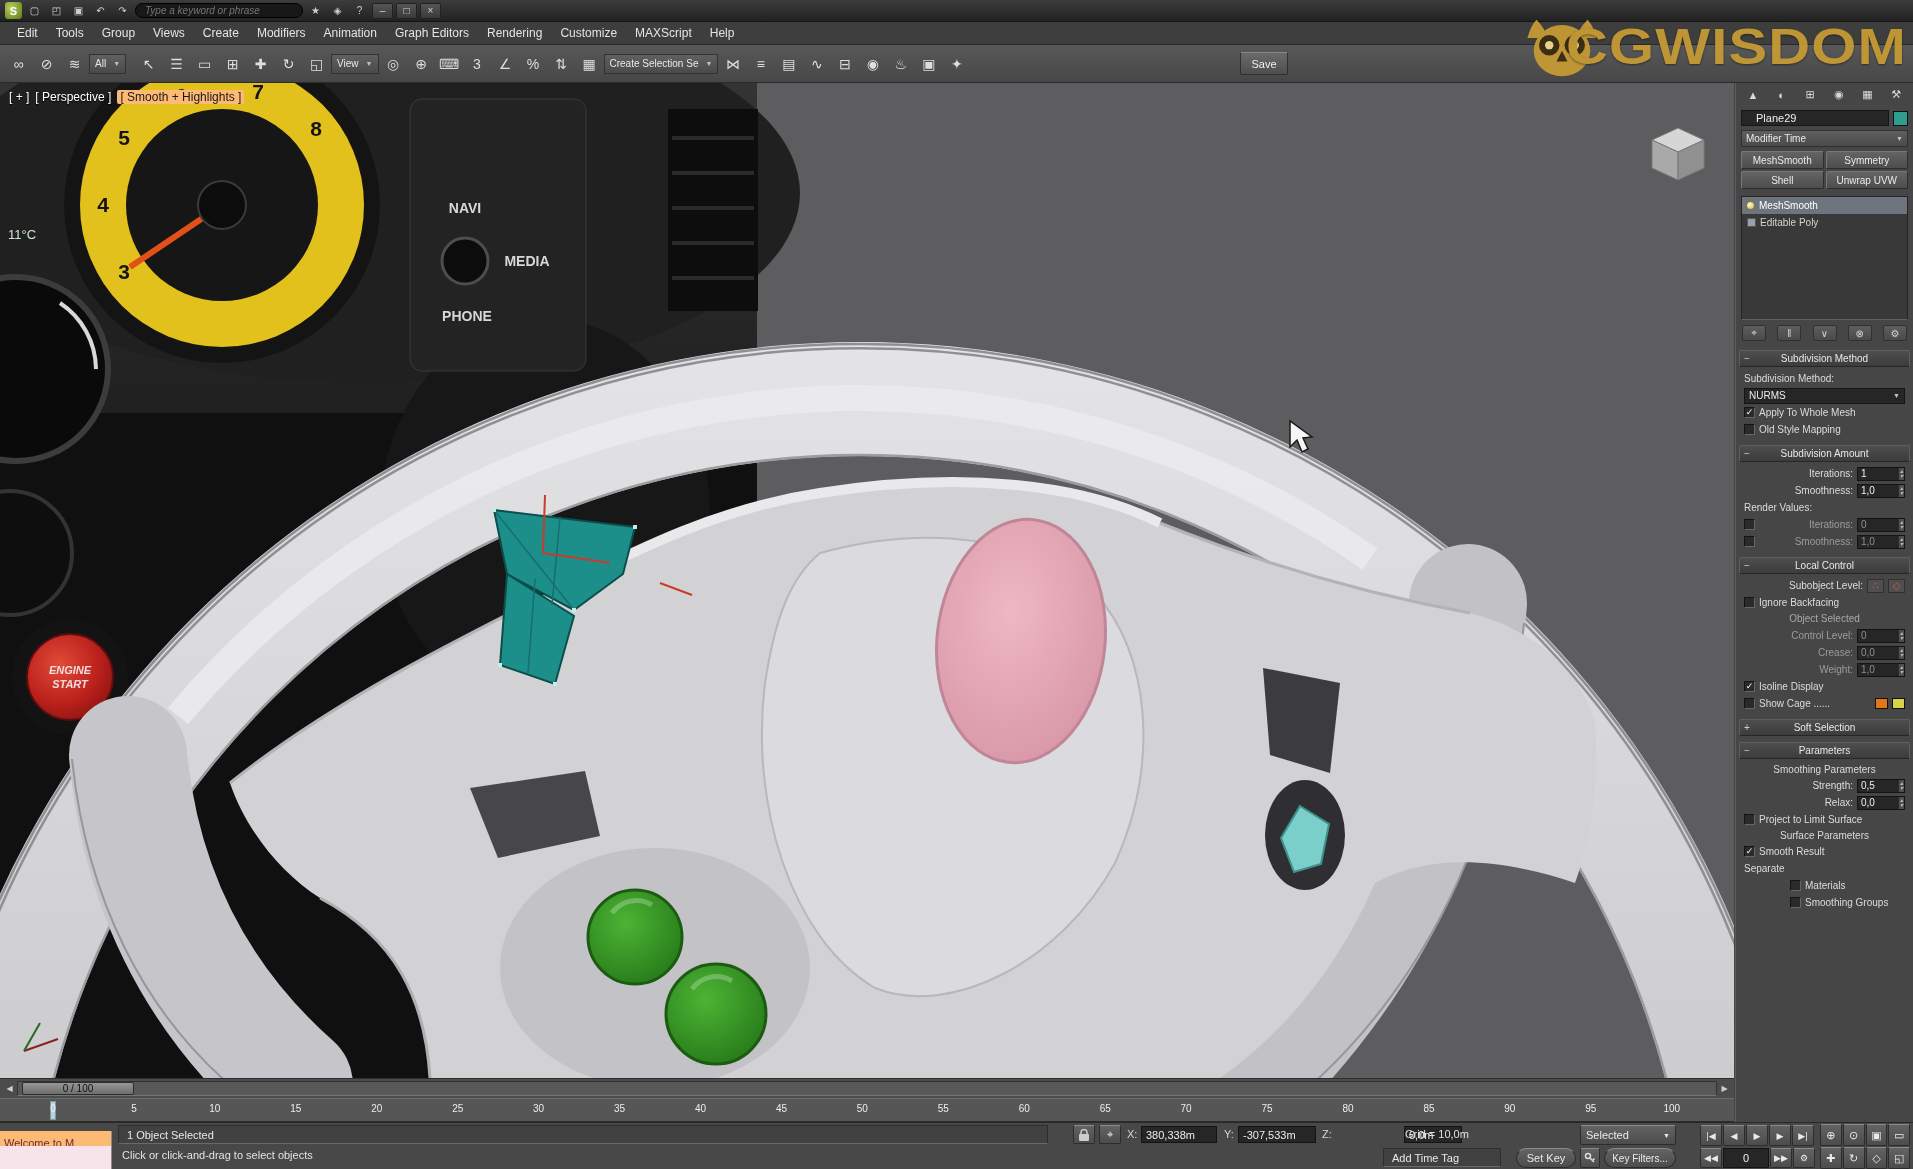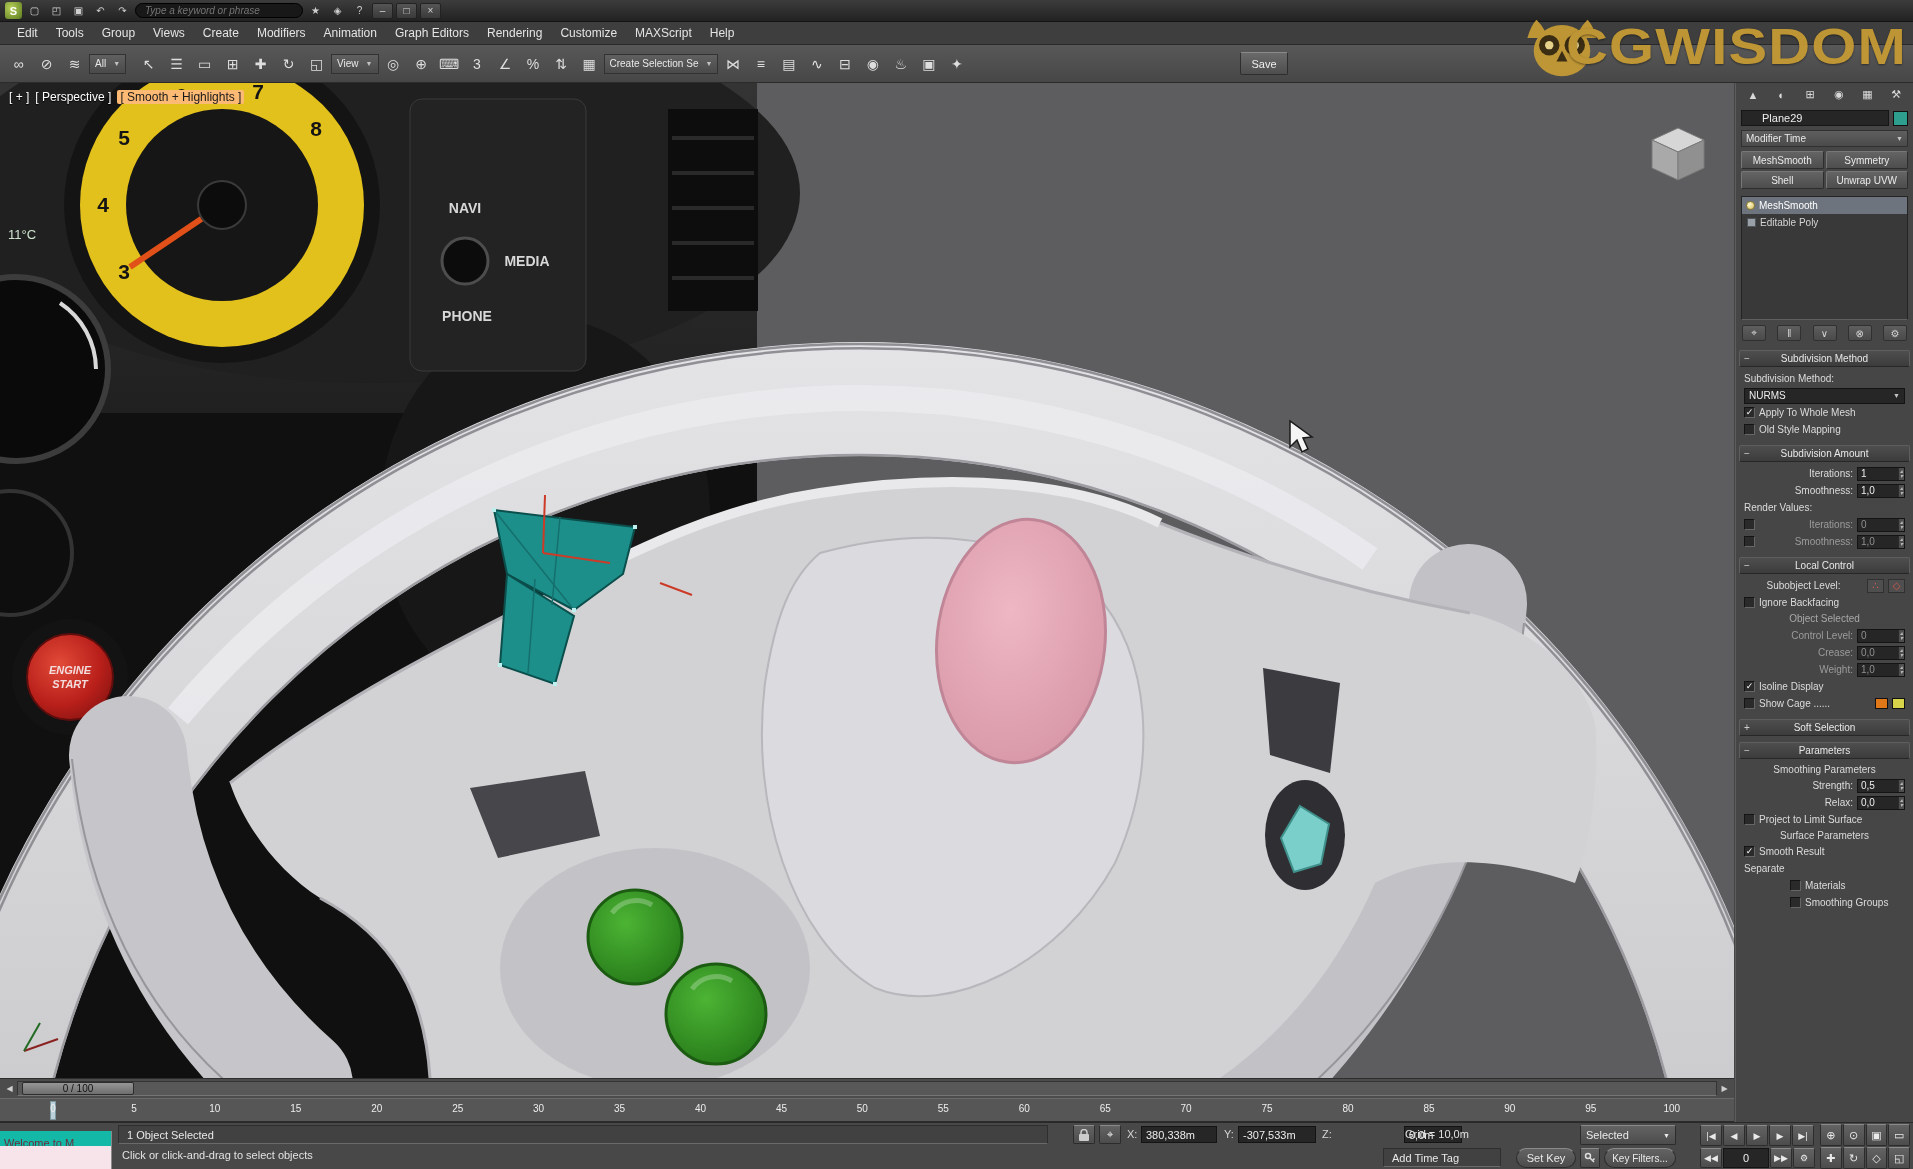--- a/index.html
+++ b/index.html
@@ -70,21 +70,21 @@
     background:#bcd2da; border:1px solid #7e98a2; }
 
   
   .panel { position:absolute; top:83px; left:1735px; width:178px; height:1039px;
     background:#464646; border-left:1px solid #5d5d5d; font-size:10px; overflow:hidden; }
   .tabs { display:flex; align-items:center; height:23px; padding:2px 3px; gap:1px; }
   .tab { flex:1; height:19px; display:flex; align-items:center; justify-content:center;
     font-size:11px; color:#d9d9d9; border:1px solid transparent; border-radius:2px; }
   .objrow { display:flex; align-items:center; gap:4px; padding:4px 5px 2px; }
   .objfield { flex:1; height:16px; background:#262626; border:1px solid #161616; color:#eee;
-    font-size:11px; padding:0 20px; display:flex; align-items:center; }
+    font-size:11px; padding:0 14px; display:flex; align-items:center; }
   .swatch { width:15px; height:15px; background:#2e9e8e; border:1px solid #101010; }
   .modlist { margin:2px 5px 4px; height:17px; background:linear-gradient(#5f5f5f,#4a4a4a);
     border:1px solid #303030; display:flex; align-items:center; padding:0 4px; color:#e8e8e8; }
   .modlist .da, .ndd-arrow { margin-left:auto; font-size:7px; color:#c2c2c2; }
   .modbtns { display:grid; grid-template-columns:1fr 1fr; gap:2px; padding:0 5px; }
   .pbtn { height:18px; background:linear-gradient(#646464,#4d4d4d); border:1px solid #777;
     border-right-color:#2d2d2d; border-bottom-color:#2d2d2d; color:#eaeaea; font-size:10px;
     display:flex; align-items:center; justify-content:center; border-radius:2px; white-space:nowrap; }
   .stackbox { margin:7px 5px 2px; height:124px; background:#393939; border:1px solid #242424; border-bottom-color:#606060; }
   .stack-row { height:17px; display:flex; align-items:center; gap:4px; padding:0 4px; color:#d4d4d4; }
@@ -117,21 +117,21 @@
   .subhdr { text-align:center; color:#dadada; height:15px; line-height:15px; }
   .redico { width:17px; height:14px; display:flex; align-items:center; justify-content:center;
     color:#d4584a; font-size:10px; background:#4f4f4f; border:1px solid #303030; }
   .cagesw { width:13px; height:11px; border:1px solid #111; flex:none; }
   .indent { margin-left:46px; }
 
   
   .statusbar { position:absolute; top:1122px; left:0; right:0; height:47px; background:#484848;
     border-top:1px solid #292929; font-size:11px; }
   .statusbar .abs { position:absolute; }
-  .listener1 { left:0; top:8px; width:112px; height:23px; background:#14b8a6; color:#6a2e3e;
+  .listener1 { left:0; top:8px; width:112px; height:23px; background:#fdba74; color:#6a2e3e;
     display:flex; align-items:center; padding:8px 4px; border-right:1px solid #8a8a8a; white-space:nowrap; overflow:hidden; }
   .listener2 { left:0; top:23px; width:112px; height:24px; background:#f7e3ea; border-right:1px solid #8a8a8a; }
   .sunken { background:#414141; border:1px solid #2e2e2e; border-bottom-color:#6a6a6a; display:flex; align-items:center; padding:0 8px; color:#e8e8e8; }
   .sbbtn { background:linear-gradient(#636363,#4c4c4c); border:1px solid #2c2c2c; border-top-color:#8a8a8a;
     color:#eaeaea; display:flex; align-items:center; justify-content:center; border-radius:2px; }
   .coordlbl { color:#d6d6d6; }
   .coordfield { background:#262626; border:1px solid #141414; color:#ececec; display:flex; align-items:center; padding:0 4px; height:17px; }
   .pbk { width:22px; height:21px; font-size:9px; }
   .navgrid { left:1820px; top:1px; width:90px; height:45px; display:grid;
     grid-template-columns:repeat(4,1fr); grid-auto-rows:1fr; gap:1px; }
@@ -595,21 +595,21 @@
       </div>
     </div>
 
     <div class="rollout">
       <div class="rhead">
         <span class="pm">−</span>
           <span class="t">Local Control</span>
       </div>
       <div class="rbody">
         <div class="row">
-          <span class="lbl-r" style="text-align:center;">Subobject Level:</span>
+          <span class="lbl-r" style="text-align:right;">Subobject Level:</span>
           <span class="redico">∴</span>
           <span class="redico">◇</span>
         </div>
         <div class="row">
           <span class="chk"></span>
           <span>Ignore Backfacing</span>
         </div>
         <div class="center-note">Object Selected</div>
         <div class="row dim">
           <span class="lbl-r">Control Level:</span>

